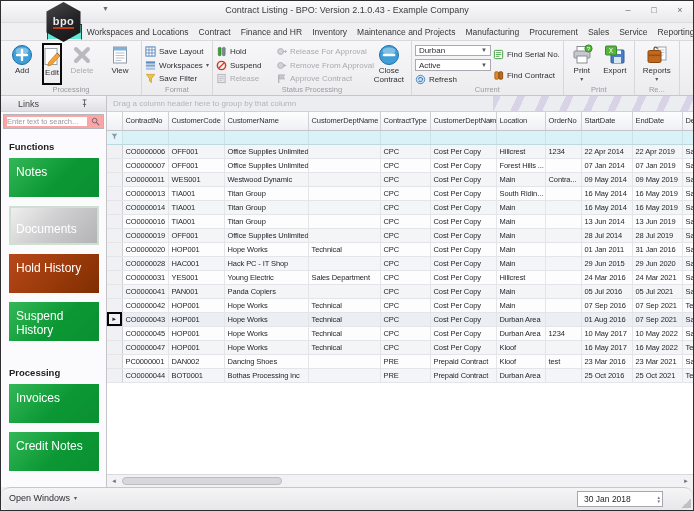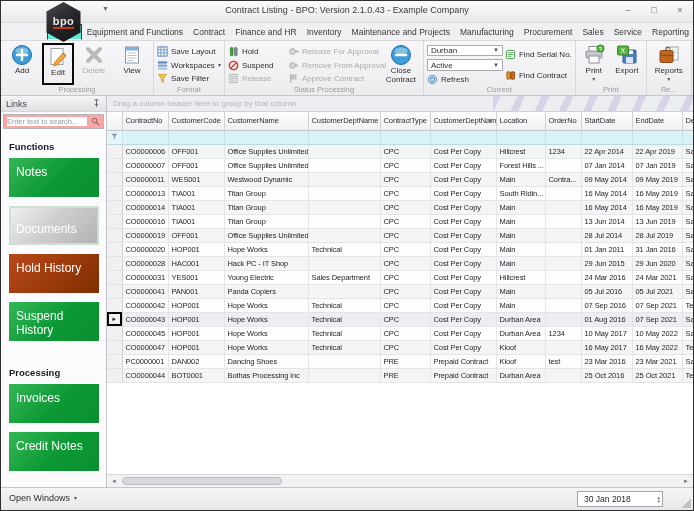--- a/index.html
+++ b/index.html
@@ -30,34 +30,34 @@
   
   .ribbon { position:absolute; left:0; top:40px; right:0; height:55px;
     background:linear-gradient(#f7f7f9,#ececef); border-bottom:1px solid #c7c7cb; display:flex; }
   .rgroup { position:relative; border-right:1px solid #d7d7da; padding:2px 3px 12px 3px; height:100%; }
   .rglabel { position:absolute; left:0; right:0; bottom:1px; text-align:center; font-size:7.5px; color:#9b9b9f; white-space:nowrap; overflow:hidden; }
   .rbody { display:flex; gap:2px; height:42px; }
   .rcol { display:flex; flex-direction:column; justify-content:flex-start; gap:1px; }
   .rbtn-lg { width:36px; display:flex; flex-direction:column; align-items:center; padding-top:1px; gap:1px; cursor:default; }
   .rbtn-lg .rlbl { font-size:8px; color:#2f2f33; text-align:center; line-height:8.5px; white-space:pre-line; }
   .rbtn-lg.disabled .rlbl { color:#ababaf; }
-  .rbtn-lg.edit-boxed { border:2px solid #0a0a0a; padding:1px 0 2px; width:32px; }
+  .rbtn-lg.edit-boxed { border:2px solid #0a0a0a; padding:1px 0 2px; width:20px; }
   .rbtn-sm { display:flex; align-items:center; gap:3px; height:13px; font-size:8px; color:#2f2f33; white-space:nowrap; cursor:default; }
   .rbtn-sm.disabled { color:#ababaf; }
   .ric { display:inline-flex; align-items:center; justify-content:center; }
   .ric svg { display:block; }
   .caret { font-size:6px; color:#55555a; line-height:5px; }
   .rcombo { width:76px; height:13px; background:#fff; border:1px solid #a9a9b2; font-size:8px; color:#2f2f33;
     display:flex; align-items:center; justify-content:space-between; padding:0 3px; margin-bottom:2px; }
   .rcombo .caret { font-size:6px; }
 
   
   .sidebar { position:absolute; left:0; top:95px; width:106px; bottom:23px; background:#fbfbfd; border-right:1px solid #c4c4c8; }
   .links-header { height:16px; background:linear-gradient(#f5f5f7,#e1e1e5); border-bottom:1px solid #d4d4d8;
-    display:flex; align-items:center; justify-content:space-between; padding:0 5px; font-size:9px; color:#44444a;gap:24px; }
+    display:flex; align-items:center; justify-content:space-between; padding:0 17px; font-size:9px; color:#44444a;gap:24px; }
   .search-box { margin:2px 2px 0; height:15px; background:#fca5a5; border:1px solid #b5b5bc;
     display:flex; align-items:center; justify-content:space-between; padding:0 3px; }
   .search-box input { border:none; outline:none; width:80px; font-size:7.5px; color:#333; font-family:"Liberation Sans",sans-serif; }
   .search-box input::placeholder { color:#9a9aa0; }
   .side-heading { font-size:9.5px; font-weight:bold; color:#1d1d20; margin:12px 0 6px 8px; }
   .side-heading.gap { margin-top:26px; }
   .side-btn { margin:0 7px 9px 8px; height:39px; color:#fff; font-size:12px; padding:7px 0 0 7px; cursor:default; }
   .side-btn.green { background:linear-gradient(135deg,#35b757 0%,#0b9834 55%,#0b8f31 100%); }
   .side-btn.silver { background:linear-gradient(135deg,#efefef 0%,#cfcfd1 45%,#b3b3b6 100%); border:2px solid #cfdfd0; padding:14px 0 0 5px; }
   .side-btn.red { background:linear-gradient(135deg,#b8481c 0%,#9a3a0a 55%,#7e2e03 100%); }
@@ -84,21 +84,21 @@
   td.gi.cur { outline:2px solid #050505; outline-offset:-2px; }
 
   
   .hscroll { position:absolute; left:0; right:0; bottom:0; height:13px; background:#f2f2f4; border-top:1px solid #d9d9dc; }
   .hs-arrow { position:absolute; top:1px; width:12px; height:11px; text-align:center; font-size:6px; line-height:11px; color:#707076; }
   .hs-arrow.left { left:1px; } .hs-arrow.right { right:1px; }
   .hs-thumb { position:absolute; left:15px; top:2px; width:160px; height:8px; background:#d8d8dc; border:1px solid #bcbcc1; border-radius:4px; }
 
   
   .statusbar { position:absolute; left:0; right:0; bottom:0; height:23px;
-    background:linear-gradient(#f5f5f6,#e7e7ea); border-top:1px solid #c6c6ca; }
+    background:linear-gradient(#f5f5f6,#e7e7ea); border-top:1px solid #c6c6ca;border-radius:9px; }
   .open-windows { position:absolute; left:8px; top:5px; font-size:9px; color:#2e2e33; display:flex; gap:4px; align-items:center; }
   .open-windows .caret { font-size:6px; }
   .date-ctrl { position:absolute; right:30px; top:3px; width:86px; height:16px; background:#fff; border:1px solid #a6a6ae;
     font-size:8.5px; color:#26262b; display:flex; align-items:center; justify-content:space-between; padding:0 2px 0 6px; }
   .date-ctrl .spin { display:flex; flex-direction:column; line-height:4px; font-size:5px; color:#707076; }
   .grip { position:absolute; right:2px; bottom:2px; width:10px; height:10px;
     background:linear-gradient(135deg, transparent 50%, #b5b5ba 50%);
     clip-path:polygon(100% 0,100% 100%,0 100%); opacity:.8; }
 </style>
 </head>
@@ -115,21 +115,21 @@
     </div>
   </div>
   <div class="logo">
       <span>bpo</span>
     </div>
   <div class="qat-arrow">▼</div>
 
   <div class="tabstrip">
     <div style="display:flex;align-items:flex-end;">
         <div class="rtab active">Home</div>
-        <div class="rtab">Equipment and Functions</div>
+        <div class="rtab">Workspaces and Locations</div>
         <div class="rtab">Contract</div>
         <div class="rtab">Finance and HR</div>
         <div class="rtab">Inventory</div>
         <div class="rtab">Maintenance and Projects</div>
         <div class="rtab">Manufacturing</div>
         <div class="rtab">Procurement</div>
         <div class="rtab">Sales</div>
         <div class="rtab">Service</div>
         <div class="rtab">Reporting</div>
         <div class="rtab">Utilities</div>

